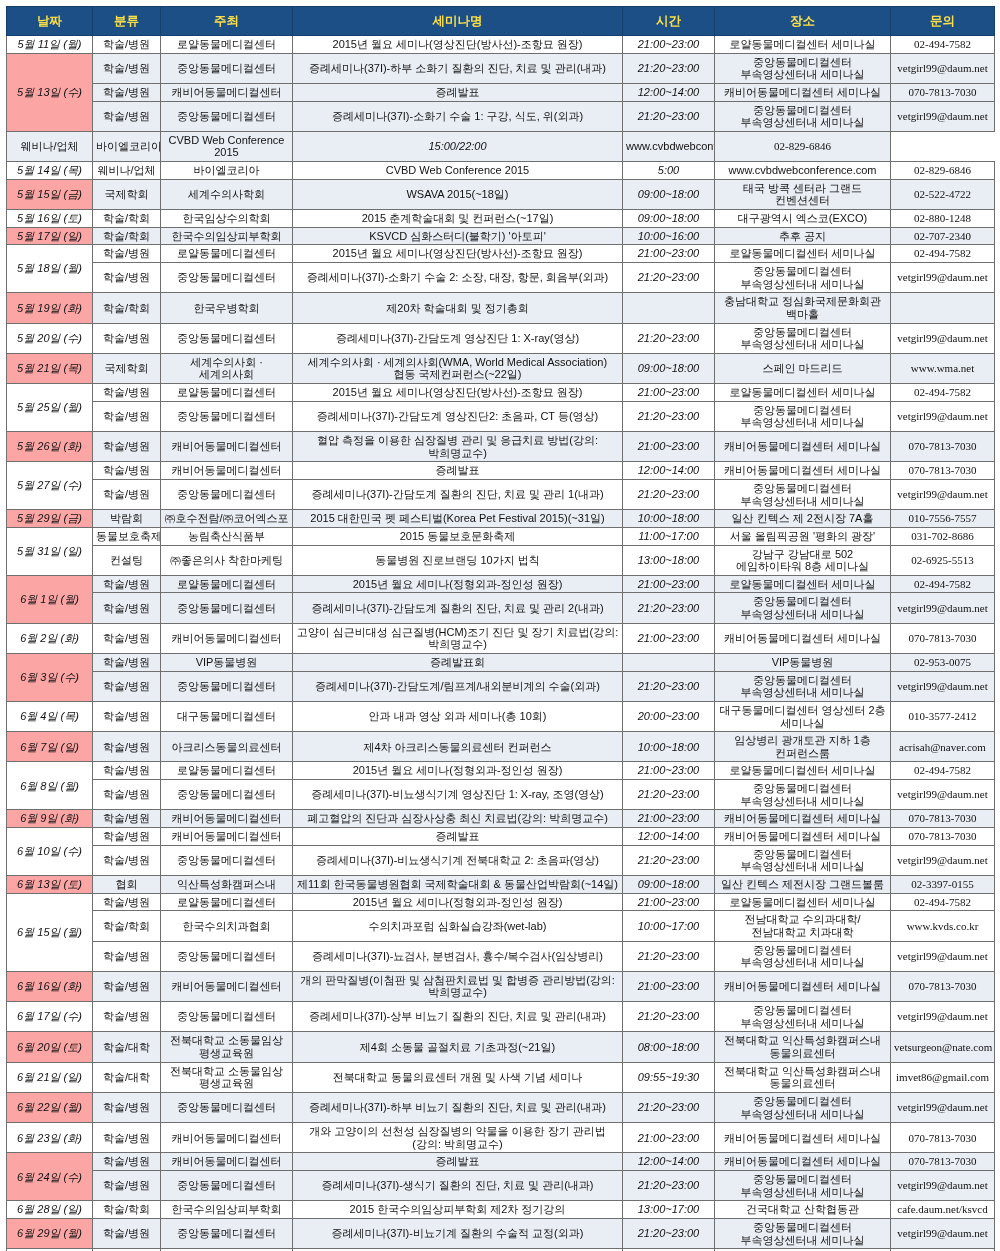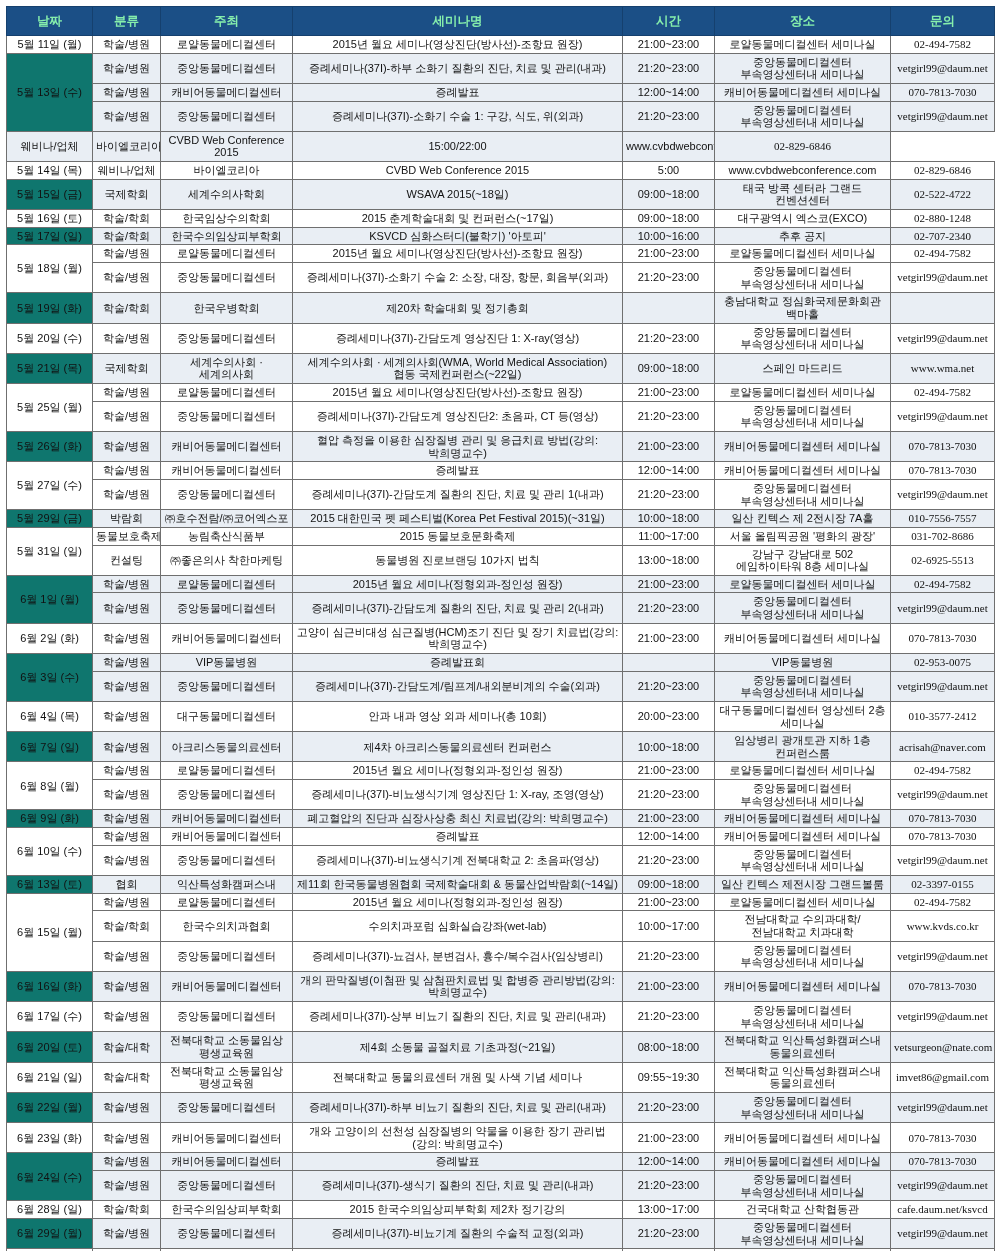--- a/index.html
+++ b/index.html
@@ -27,42 +27,43 @@
     padding: 2px 3px;
     font-size: 11px;
     line-height: 1.15;
     text-align: center;
     vertical-align: middle;
     word-break: keep-all;
     overflow: hidden;
   }
   table.schedule thead th {
     background: #1b4f86;
-    color: #86efac;
+    color: #fde047;
     font-weight: bold;
     font-size: 12.5px;
     height: 24px;
     border-color: #15406e;
   }
   tr.row-a td { background: #ffffff; }
   tr.row-b td { background: #e9eef4; }
   td.date-cell {
     font-size: 11.5px;
     font-weight: normal;
     background: #ffffff;
-  }
-  tr.row-b td.date-cell { background: #0f766e; }
+    font-style: italic;
+  }
+  tr.row-b td.date-cell { background: #fca5a5; }
   td.name-cell {
     font-size: 11px;
   }
   td.contact-cell {
     font-size: 10.5px;
     font-family: Liberation Serif, serif;
   }
-  td.time-cell { font-size: 11px; }
+  td.time-cell { font-size: 11px; font-style: italic; }
   .colw-date   { width: 86px; }
   .colw-cat    { width: 68px; }
   .colw-host   { width: 132px; }
   .colw-name   { width: 330px; }
   .colw-time   { width: 92px; }
   .colw-place  { width: 176px; }
   .colw-contact{ width: 104px; }
 </style>
 </head>
 <body>

